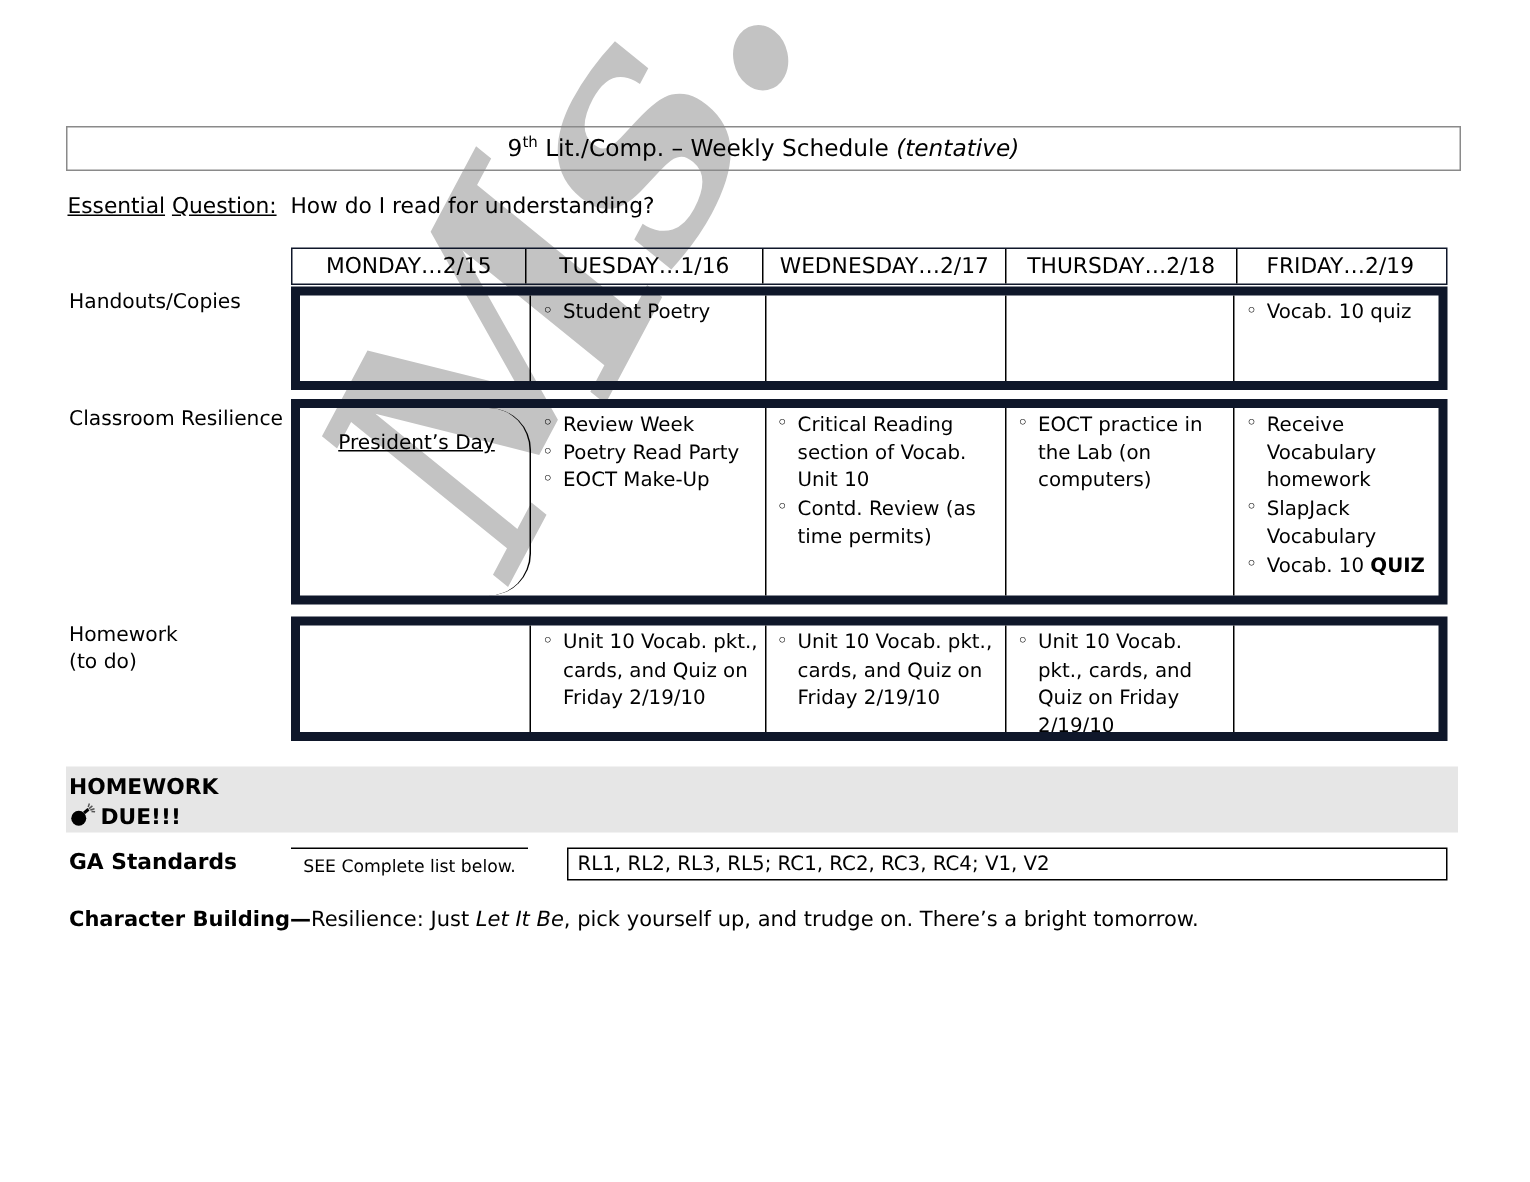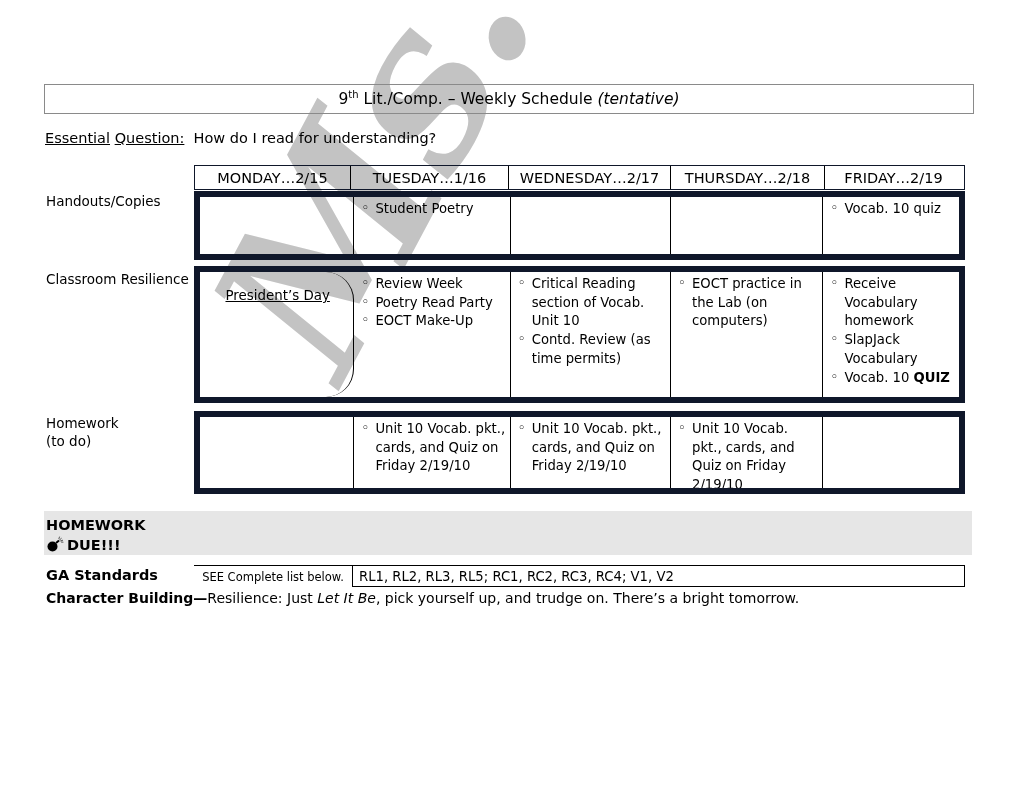--- a/index.html
+++ b/index.html
@@ -212,20 +212,21 @@
     font-weight: bold;
     font-size: 14.5px;
   }
   #ga-row {
     left: 194px;
     top: 565px;
     width: 771px;
     height: 22px;
     display: flex;
     box-sizing: border-box;
+    gap: 26px;
   }
   #ga-see {
     width: 158px;
     box-sizing: border-box;
     font-size: 11.5px;
     display: flex;
     align-items: center;
     justify-content: center;
     padding: 0 2px;
     border-top: 1.5px solid #000;
@@ -236,21 +237,21 @@
     border: 1.5px solid #000000;
     font-size: 13.2px;
     display: flex;
     align-items: center;
     padding-left: 6px;
   }
 
   
   #character-building {
     left: 46px;
-    top: 590px;
+    top: 605px;
     font-size: 14px;
     white-space: nowrap;
   }
   #character-building .b { font-weight: bold; }
   #character-building .i { font-style: italic; }
 </style>
 </head>
 <body>
 
 <div id="page">

